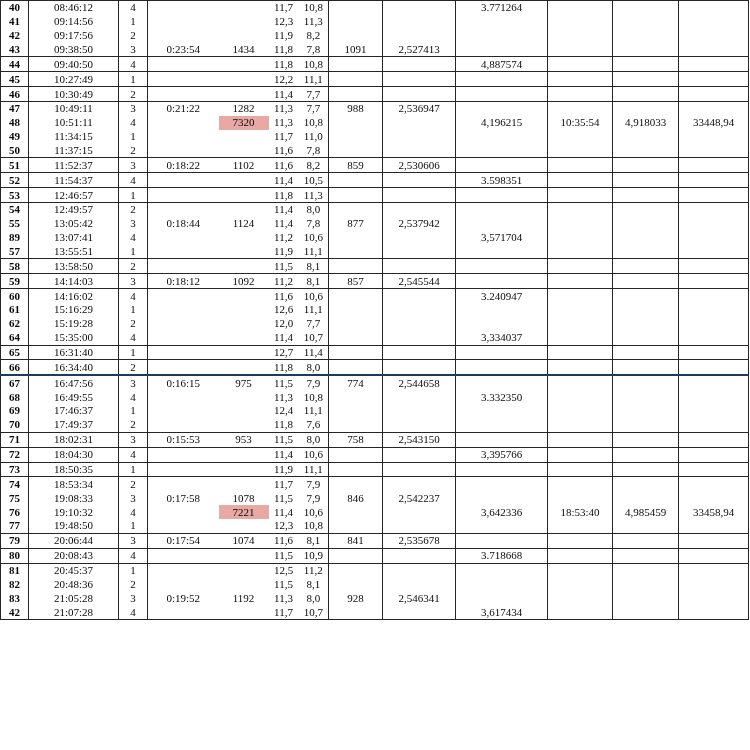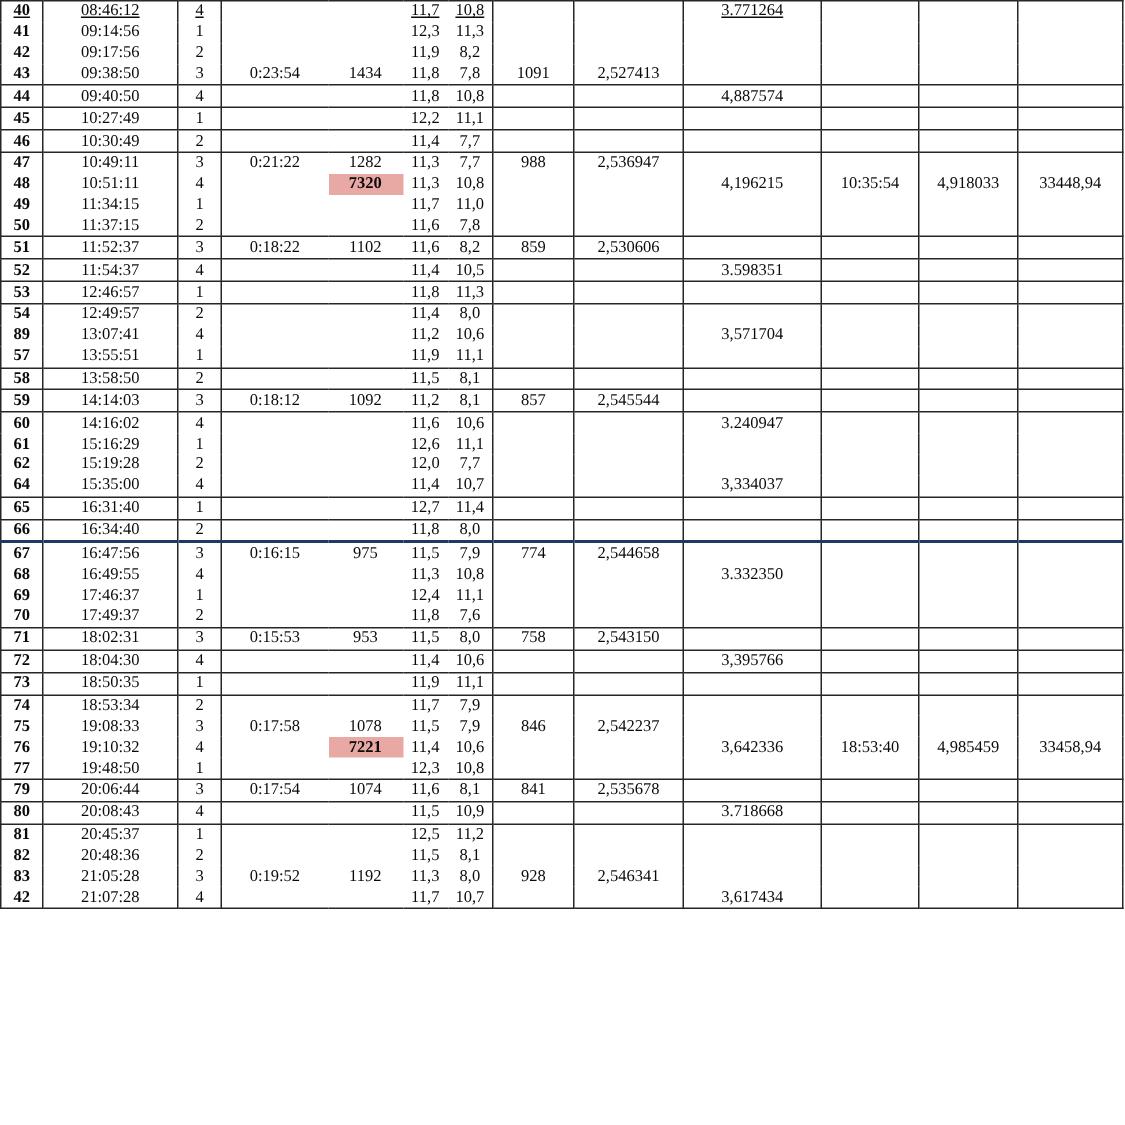--- a/index.html
+++ b/index.html
@@ -5,28 +5,28 @@
   html,body { margin:0; padding:0; background:#fff; }
   body { width:750px; height:750px; overflow:hidden; font-family:"Liberation Serif", serif; }
   table.sheet { border-collapse:collapse; table-layout:fixed; width:748px; margin:0; }
   table.sheet td {
     height:13.87px; padding:0; margin:0;
     text-align:center; vertical-align:middle;
     font-family:"Liberation Serif", serif; font-size:11px; color:#0a0a0a;
     white-space:nowrap; overflow:hidden; line-height:1;
   }
   td:first-child { border-left:1px solid #262626; }
-  tr:first-child td { border-top:1px solid #262626;text-decoration:underline; }
+  tr:first-child td { border-top:1px solid #262626; }
   .vr { border-right:1px solid #262626; }
   tr.bb td { border-bottom:1px solid #262626; }
   tr.bbl td { border-bottom:2px solid #1f3864; }
   .cn { font-weight:bold; font-size:11px; }
   .c8 { color:#2e3a5e; }
   .sans { font-family:"Liberation Sans", sans-serif; font-size:10.5px; }
-  .hl { background:#e8a9a4; color:#8a2a22;font-weight:bold; }
+  .hl { background:#e8a9a4; color:#8a2a22; }
 </style>
 </head>
 <body>
 
 <table class="sheet">
   <colgroup>
     <col style="width:28px">
       <col style="width:90px">
       <col style="width:29px">
     <col style="width:71px">
@@ -260,20 +260,35 @@
         <td class="">11,4</td>
         <td class="vr">8,0</td>
         <td class="c8 vr"></td>
         <td class="vr"></td>
         <td class="vr"></td>
         <td class="sans vr"></td>
         <td class="sans vr"></td>
         <td class="sans vr"></td>
       </tr>
       <tr>
+        <td class="cn vr">55</td>
+        <td class="vr">13:05:42</td>
+        <td class="vr">3</td>
+        <td class="">0:18:44</td>
+        <td class="">1124</td>
+        <td class="">11,4</td>
+        <td class="vr">7,8</td>
+        <td class="c8 vr">877</td>
+        <td class="vr">2,537942</td>
+        <td class="vr"></td>
+        <td class="sans vr"></td>
+        <td class="sans vr"></td>
+        <td class="sans vr"></td>
+      </tr>
+      <tr>
         <td class="cn vr">89</td>
         <td class="vr">13:07:41</td>
         <td class="vr">4</td>
         <td class=""></td>
         <td class=""></td>
         <td class="">11,2</td>
         <td class="vr">10,6</td>
         <td class="c8 vr"></td>
         <td class="vr"></td>
         <td class="vr">3,571704</td>

